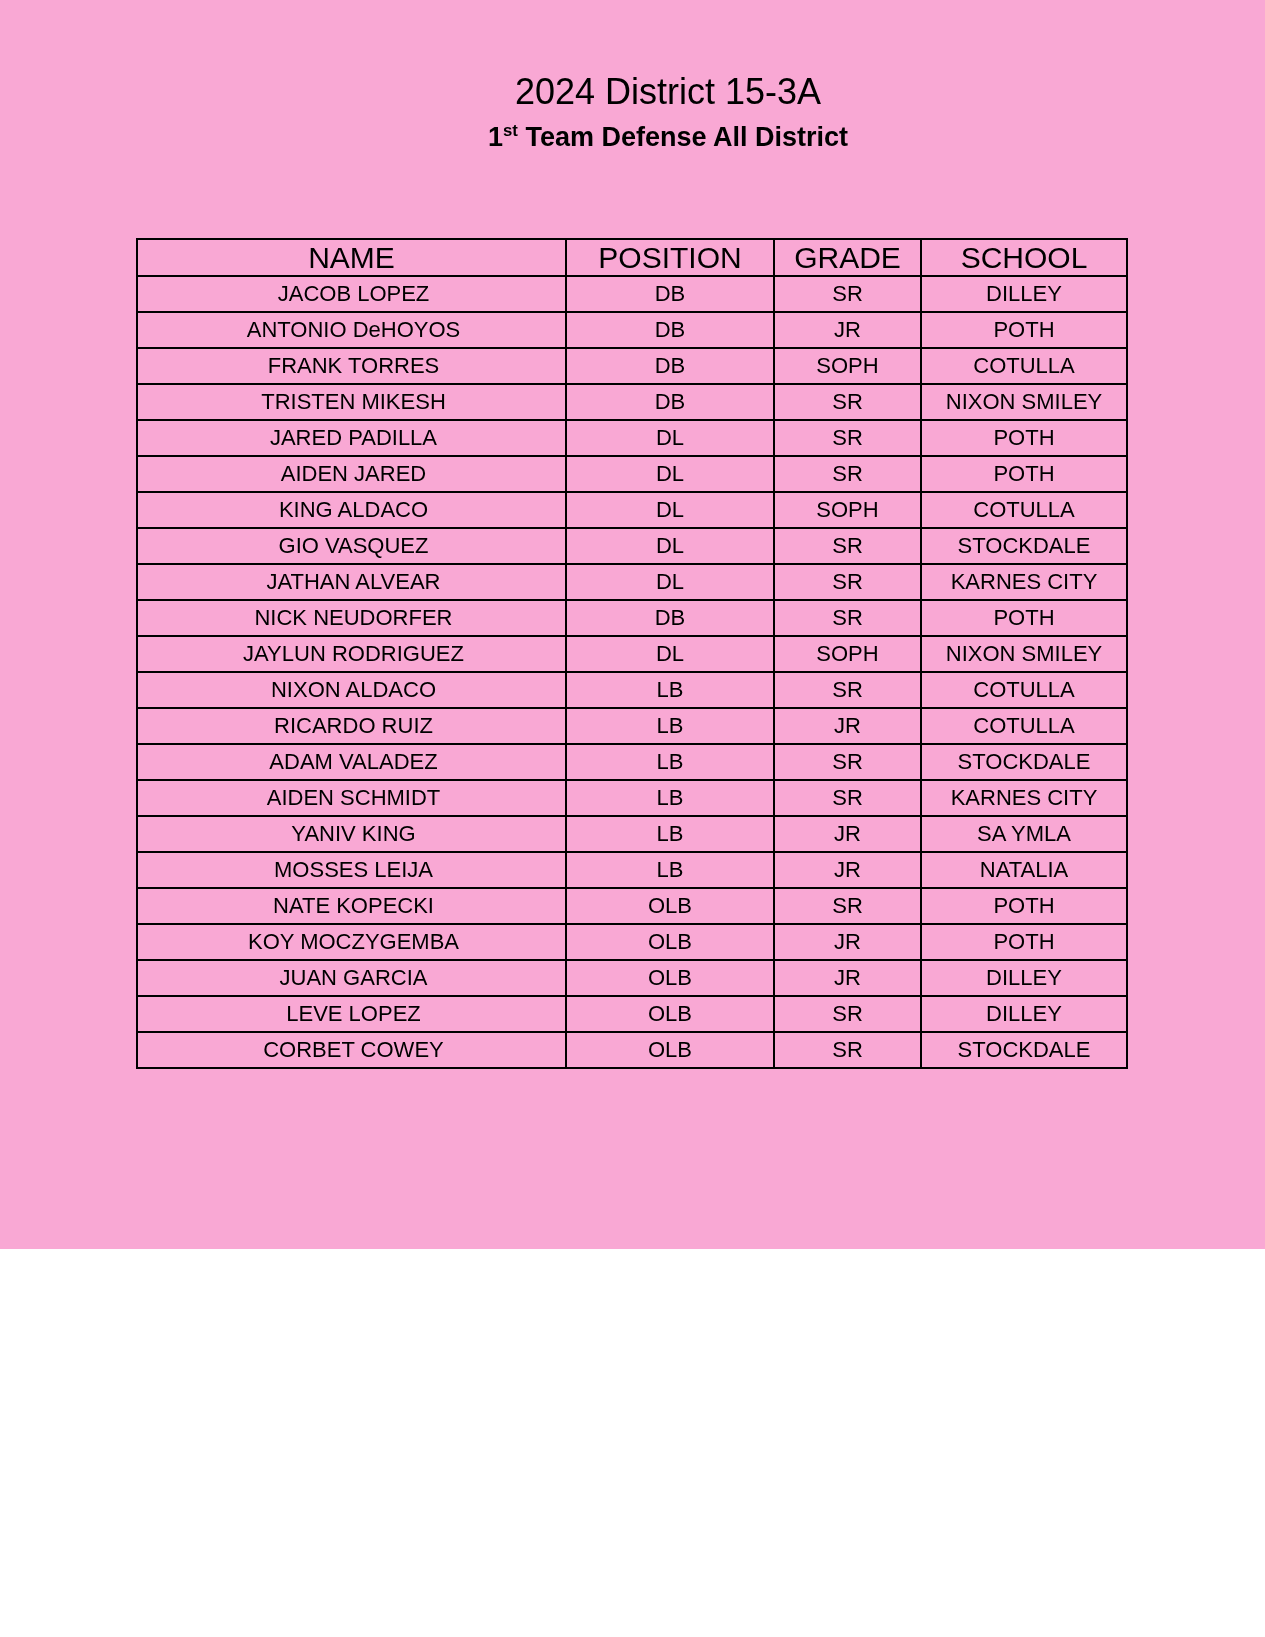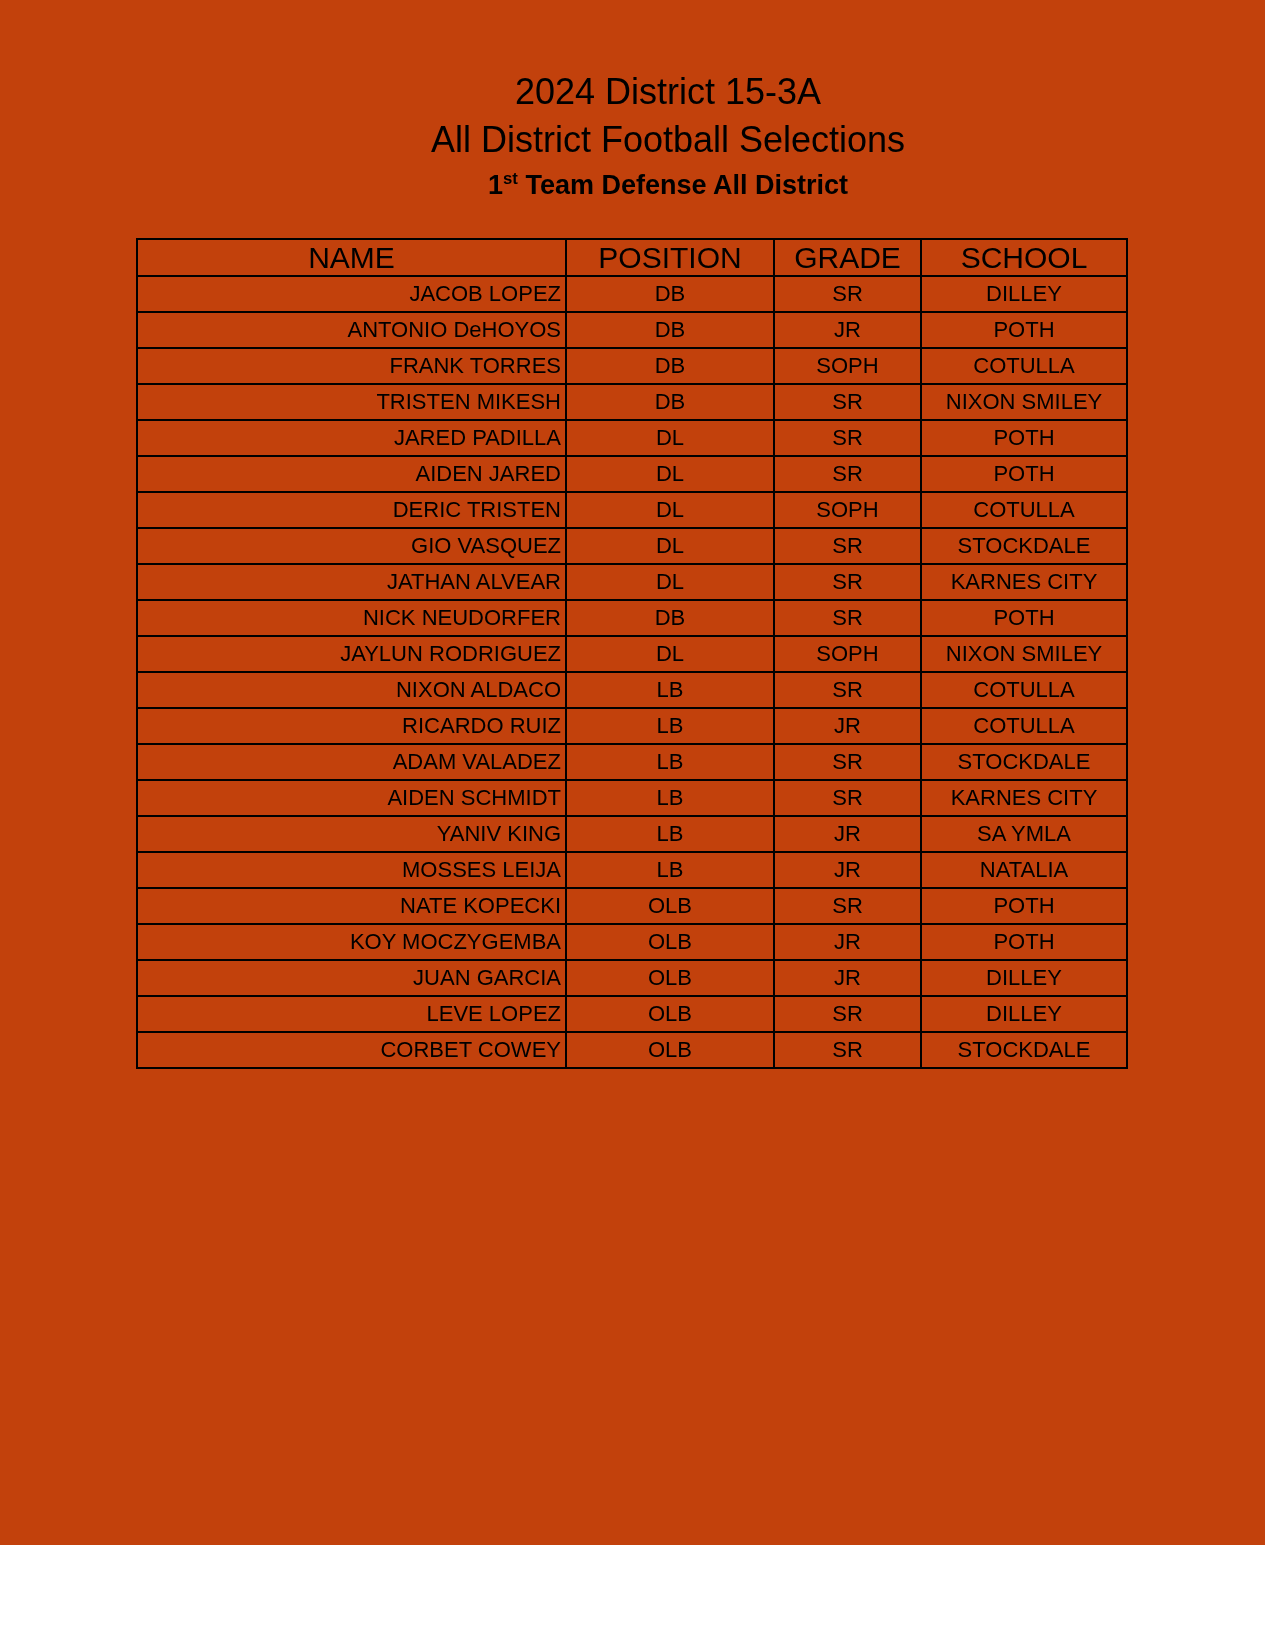--- a/index.html
+++ b/index.html
@@ -8,22 +8,22 @@
     padding: 0;
     background: #ffffff;
   }
   body {
     font-family: "Liberation Sans", sans-serif;
     color: #000000;
   }
   .page {
     position: relative;
     width: 1265px;
-    height: 1545px;
-    background: #c2410c;
+    height: 1249px;
+    background: #f9a8d4;
     overflow: hidden;
   }
   .heading-block {
     position: absolute;
     left: 136px;
     top: 68px;
     width: 1064px;
     text-align: center;
   }
   .title-line {
@@ -71,32 +71,31 @@
     text-align: center;
   }
   table.roster td {
     height: 36px;
     padding: 0 4px;
     font-size: 22px;
     font-weight: 400;
     text-align: center;
   }
   table.roster td.cell-name {
-    text-align: right;
+    text-align: center;
     padding-left: 8px;
   }
 </style>
 </head>
 <body>
 
 <div class="page">
 
   <div class="heading-block">
     <div class="title-line">2024 District 15-3A</div>
-    <div class="title-line">All District Football Selections</div>
     <div class="subtitle"><span>1</span><sup>st</sup><span> Team Defense All District</span></div>
   </div>
 
   <table class="roster">
     <colgroup>
       <col class="c-name">
       <col class="c-position">
       <col class="c-grade">
       <col class="c-school">
     </colgroup>
@@ -139,21 +138,21 @@
           <td class="cell-grade">SR</td>
           <td class="cell-school">POTH</td>
         </tr>
         <tr>
           <td class="cell-name">AIDEN JARED</td>
           <td class="cell-position">DL</td>
           <td class="cell-grade">SR</td>
           <td class="cell-school">POTH</td>
         </tr>
         <tr>
-          <td class="cell-name">DERIC TRISTEN</td>
+          <td class="cell-name">KING ALDACO</td>
           <td class="cell-position">DL</td>
           <td class="cell-grade">SOPH</td>
           <td class="cell-school">COTULLA</td>
         </tr>
         <tr>
           <td class="cell-name">GIO VASQUEZ</td>
           <td class="cell-position">DL</td>
           <td class="cell-grade">SR</td>
           <td class="cell-school">STOCKDALE</td>
         </tr>

